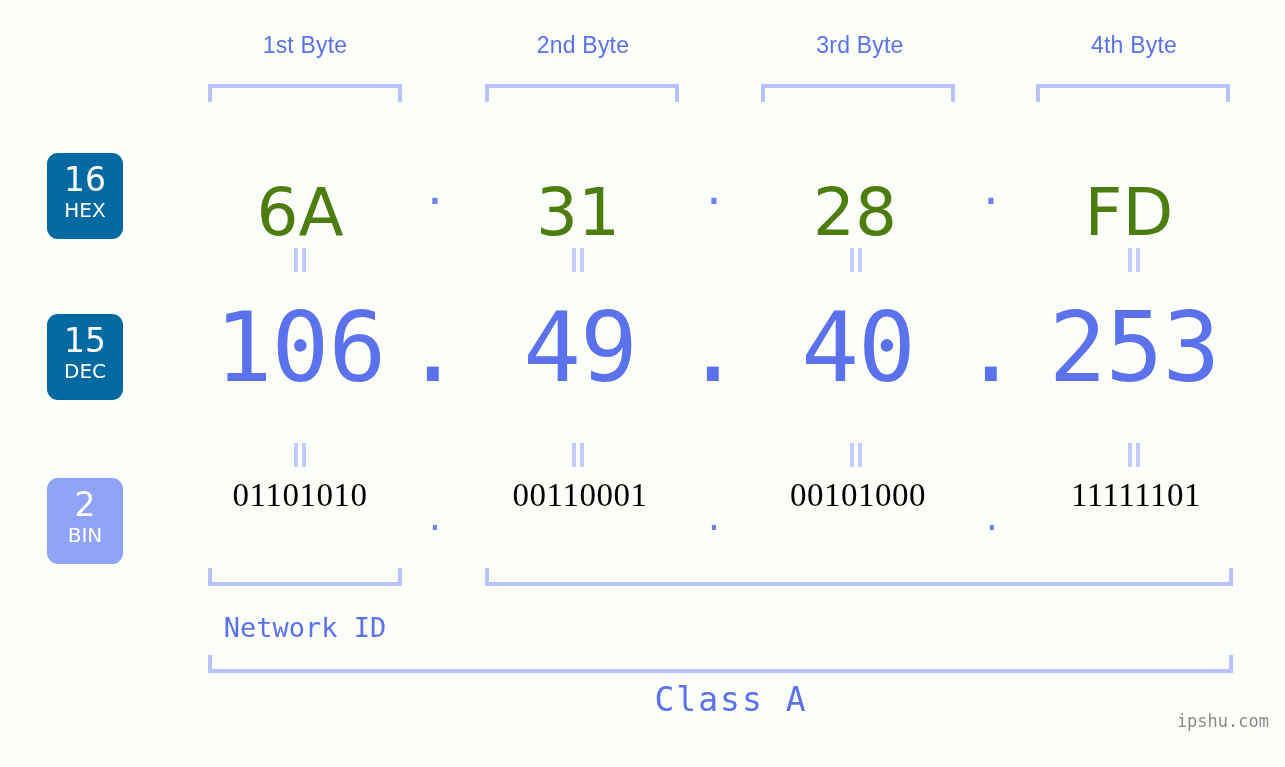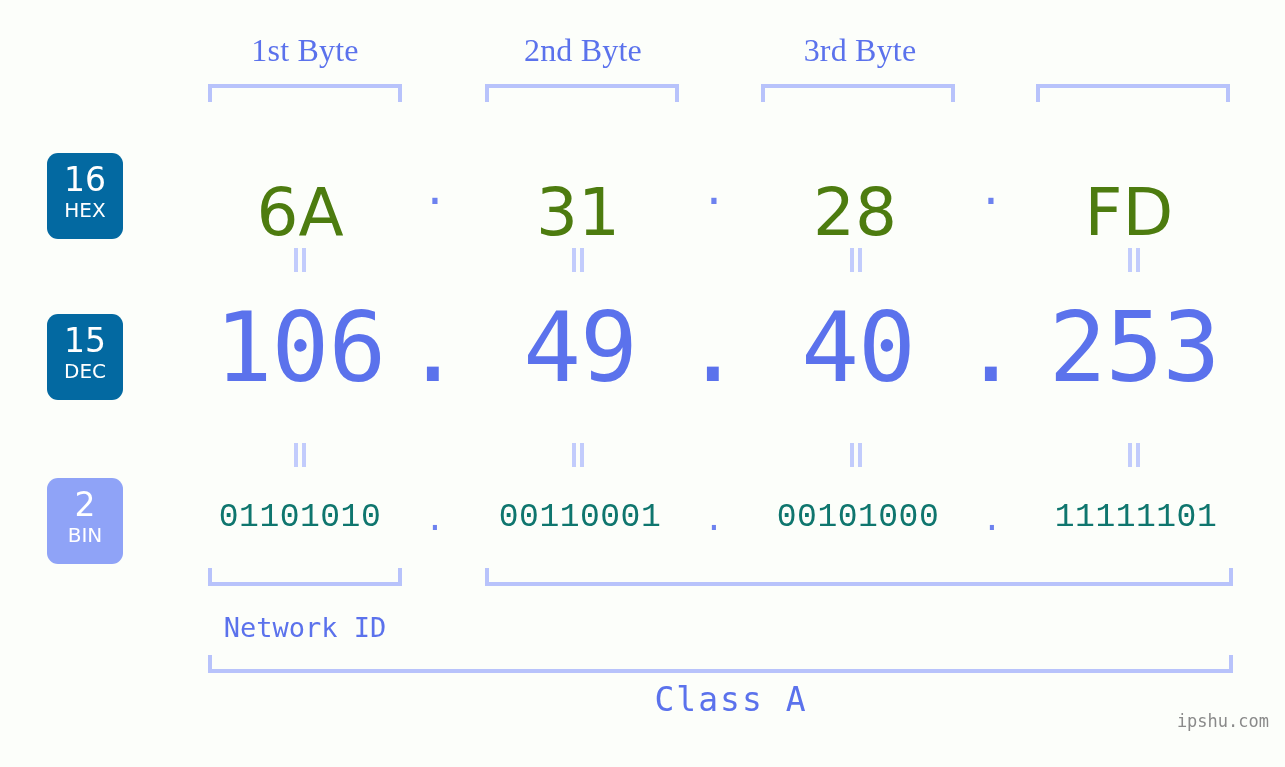--- a/index.html
+++ b/index.html
@@ -16,22 +16,22 @@
   .stage {
     position: relative;
     width: 1285px;
     height: 767px;
   }
 
   
   .byte-label {
     position: absolute;
     top: 32px;
-    font-family: Liberation Serif, serif;
-    font-size: 32px;
+    font-family: Liberation Sans, sans-serif;
+    font-size: 23px;
     color: #5b72ec;
     text-align: center;
     white-space: nowrap;
     letter-spacing: 0.2px;
   }
 
   
   .bracket {
     position: absolute;
     border-color: #b8c3fb;
@@ -98,24 +98,24 @@
     top: 292px;
     letter-spacing: -1px;
   }
   .dec-dot {
     font-family: "DejaVu Sans Mono", monospace;
     font-size: 96px;
     color: #5b72ec;
     top: 292px;
   }
   .bin-val {
-    font-family: Liberation Mono, monospace;
-    font-size: 33px;
-    color: #0f766e;
-    top: 499px;
+    font-family: Liberation Serif, serif;
+    font-size: 33px;
+    color: #000000;
+    top: 477px;
     letter-spacing: 0.5px;
   }
   .bin-dot {
     font-family: "DejaVu Sans Mono", monospace;
     font-size: 33px;
     color: #6d82ef;
     top: 499px;
   }
 
   
@@ -166,20 +166,21 @@
   }
 </style>
 </head>
 <body>
 
 <div class="stage">
 
   <div class="byte-label" style="left:205px; width:200px;">1st Byte</div>
   <div class="byte-label" style="left:483px; width:200px;">2nd Byte</div>
   <div class="byte-label" style="left:760px; width:200px;">3rd Byte</div>
+  <div class="byte-label" style="left:1034px; width:200px;">4th Byte</div>
 
   <div class="bracket bracket-down" style="left:208px; width:194px; top:84px;"></div>
   <div class="bracket bracket-down" style="left:485px; width:194px; top:84px;"></div>
   <div class="bracket bracket-down" style="left:761px; width:194px; top:84px;"></div>
   <div class="bracket bracket-down" style="left:1036px; width:194px; top:84px;"></div>
 
   <div class="badge" style="top:153px; height:86px;">
     <span class="badge-num">16</span>
     <span class="badge-word">HEX</span>
   </div>

